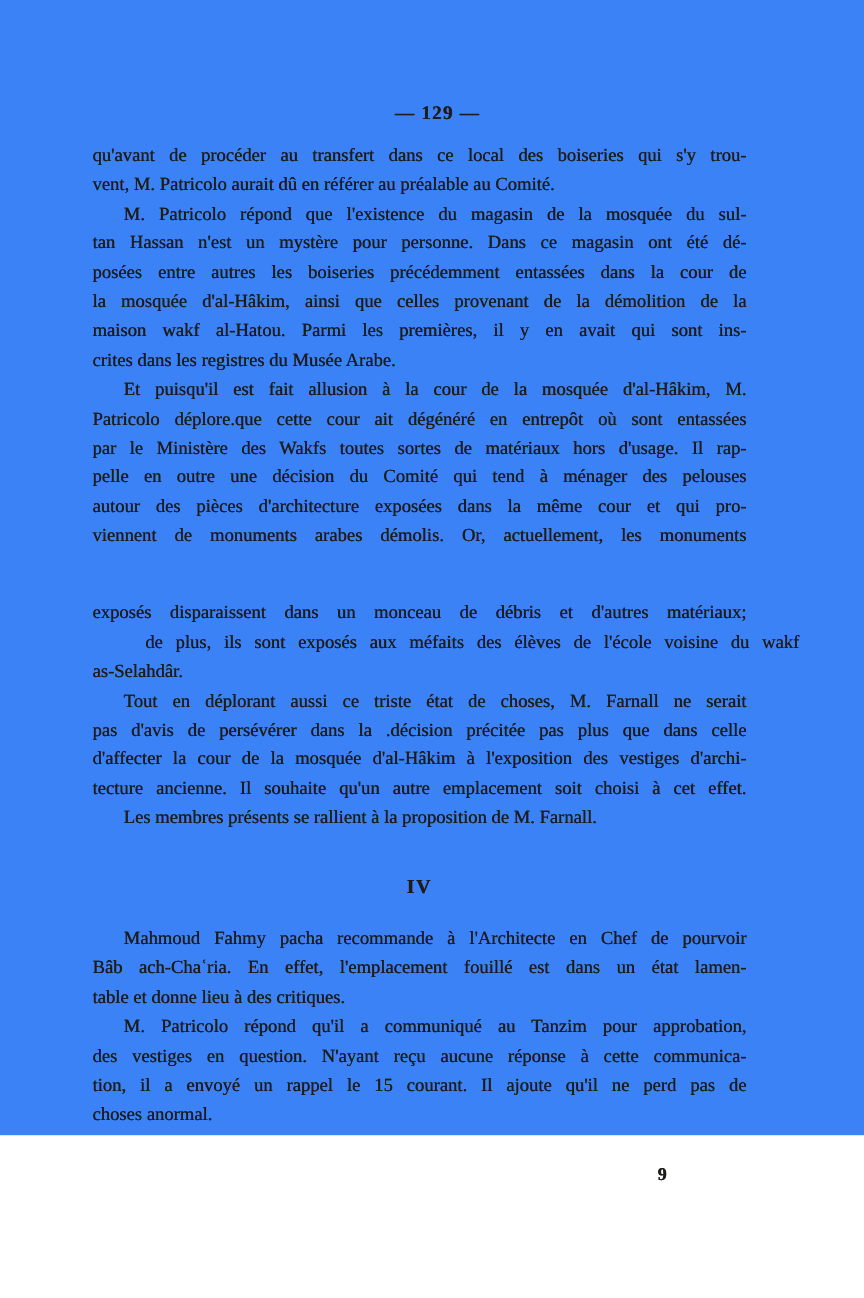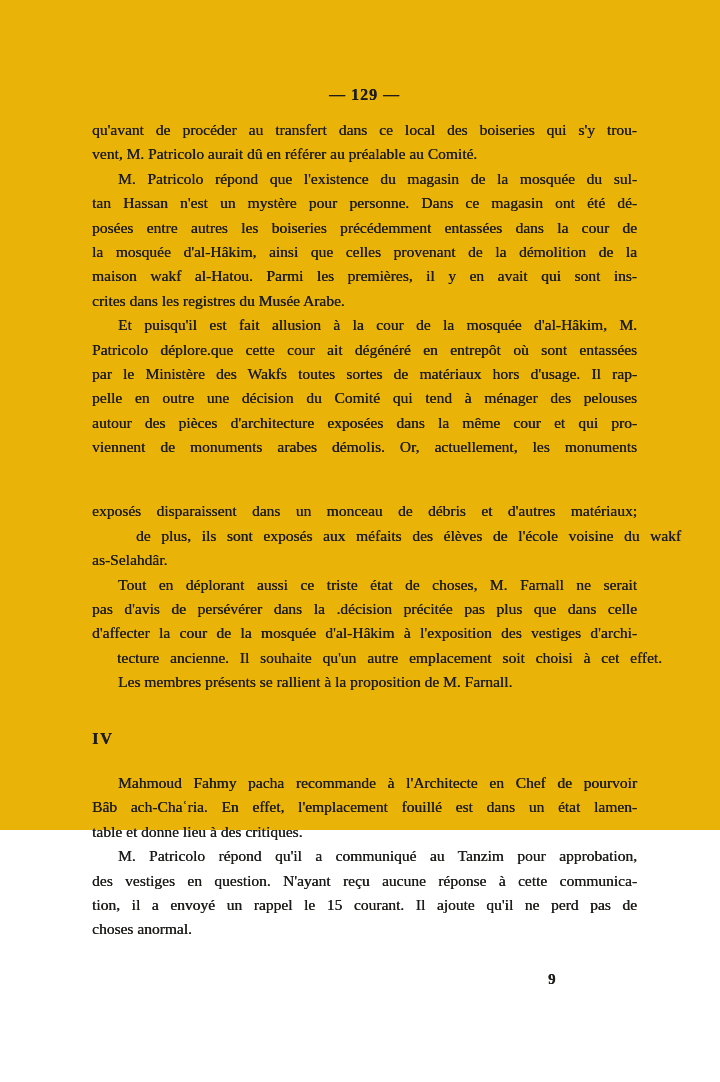--- a/index.html
+++ b/index.html
@@ -3,43 +3,43 @@
 <meta charset="utf-8">
 <style>
   html,body{margin:0;padding:0;}
   body{
     width:720px;height:1082px;
     background:#ffffff;
     font-family:"Liberation Serif","DejaVu Serif",serif;
     overflow:hidden;
   }
   .page{
-    position:relative;width:720px;height:830px;
-    background:#eab308;color:#1e1d1b;
+    position:relative;width:720px;height:946px;
+    background:#3b82f6;color:#1e1d1b;
   }
   .page-header{
     position:absolute;left:92px;top:86px;width:545px;
     text-align:center;font-size:16px;font-weight:700;
     letter-spacing:1px;
     text-shadow:0.3px 0 0 currentColor;
   }
   .textblock{
-    position:absolute;left:92px;top:118px;width:545px;
+    position:absolute;left:77px;top:118px;width:545px;
     font-size:15.5px;
   }
   .ln{
     height:24.4px;line-height:24.4px;
     white-space:nowrap;
     text-shadow:0.3px 0 0 currentColor;
   }
   .ln.ind{padding-left:26px;}
   .sec-heading{
     height:24.4px;line-height:24.4px;
     margin-top:32px;margin-bottom:20px;
-    font-weight:700;font-size:16.5px;
+    text-align:center;font-weight:700;font-size:16.5px;
     letter-spacing:1.5px;
     text-shadow:0.3px 0 0 currentColor;
   }
   .signature{
     position:absolute;left:548px;top:971px;
     font-size:15px;font-weight:700;
     text-shadow:0.3px 0 0 currentColor;
   }
 </style>
 </head>
@@ -74,21 +74,21 @@
       <div class="ln j" style="word-spacing: 11.1133px;"><span class="t">viennent de monuments arabes démolis. Or, actuellement, les monuments</span></div>
       <div class="ln j" style="word-spacing: 11.5104px; margin-top: 40px;"><span class="t">exposés disparaissent dans un monceau de débris et d'autres matériaux;</span></div>
       <div class="ln j" style="word-spacing: 6.74159px; margin-left: 44px;"><span class="t">de plus, ils sont exposés aux méfaits des élèves de l'école voisine du wakf</span></div>
       <div class="ln"><span class="t">as-Selahdâr.</span></div>
     </div>
 
     <div>
       <div class="ln j ind" style="word-spacing: 8.61849px;"><span class="t">Tout en déplorant aussi ce triste état de choses, M. Farnall ne serait</span></div>
       <div class="ln j" style="word-spacing: 7.70312px;"><span class="t">pas d'avis de persévérer dans la .décision précitée pas plus que dans celle</span></div>
       <div class="ln j" style="word-spacing: 5.47585px;"><span class="t">d'affecter la cour de la mosquée d'al-Hâkim à l'exposition des vestiges d'archi-</span></div>
-      <div class="ln j" style="word-spacing: 6.9446px; margin-left: 25px;"><span class="t">tecture ancienne. Il souhaite qu'un autre emplacement soit choisi à cet effet.</span></div>
+      <div class="ln j" style="word-spacing: 6.9446px;"><span class="t">tecture ancienne. Il souhaite qu'un autre emplacement soit choisi à cet effet.</span></div>
     </div>
 
     <div>
       <div class="ln ind"><span class="t">Les membres présents se rallient à la proposition de M. Farnall.</span></div>
     </div>
 
     <div class="sec-heading">IV</div>
 
     <div>
       <div class="ln j ind" style="word-spacing: 7.76389px;"><span class="t">Mahmoud Fahmy pacha recommande à l'Architecte en Chef de pourvoir</span></div>

